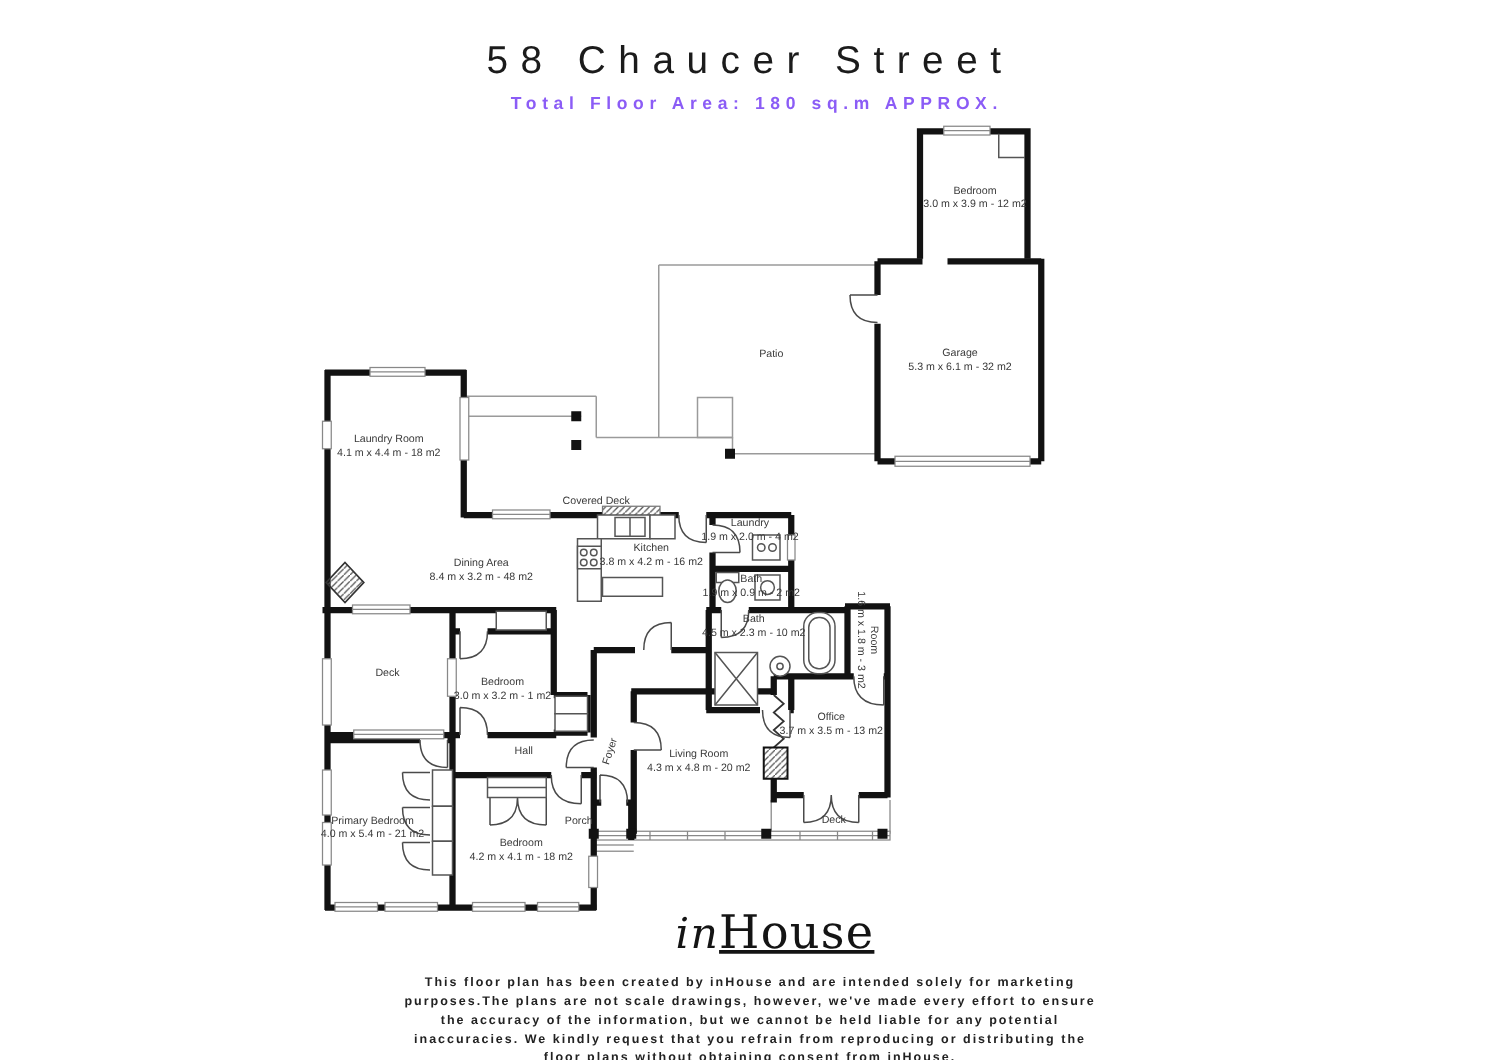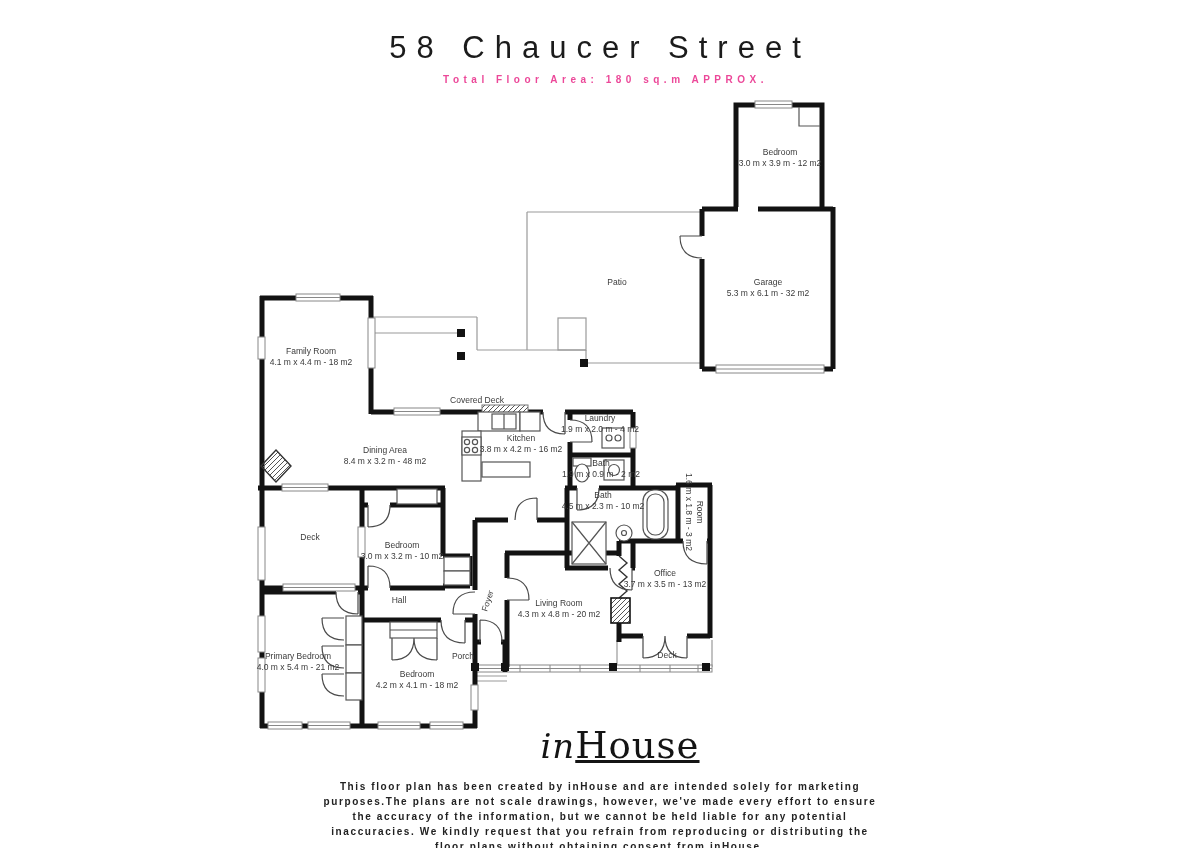--- a/index.html
+++ b/index.html
@@ -1,20 +1,20 @@
 <!DOCTYPE html>
 <html><head>
 <meta charset="utf-8">
 <style>
   html,body{margin:0;padding:0;background:#ffffff;width:1200px;height:848px;overflow:hidden;}
   body{font-family:"Liberation Sans", sans-serif;color:#1c1c1c;position:relative;}
   .page{position:relative;width:1200px;height:848px;background:#fff;}
   .hdr{position:absolute;top:30px;left:0;width:100%;text-align:center;}
   .title{font-size:31px;letter-spacing:10px;color:#1b1b1b;font-weight:400;}
-  .subtitle{margin-top:8px;font-size:10px;letter-spacing:4.5px;color:#ec4899;font-weight:700;padding-left:11px;}
+  .subtitle{margin-top:8px;font-size:14px;letter-spacing:4.5px;color:#8b5cf6;font-weight:700;padding-left:11px;}
   svg.plan{position:absolute;left:0;top:0;}
   .lbl{position:absolute;transform:translate(-50%,-50%);text-align:center;color:#3a3a3a;
        font-size:8.5px;line-height:1.3;white-space:nowrap;}
   .lbl .l1,.lbl .l2{display:block;}
   .rot90{transform:translate(-50%,-50%) rotate(90deg);}
   .rotFoyer{transform:translate(-50%,-50%) rotate(-72deg);}
   .logo{position:absolute;top:724px;left:0;width:100%;text-align:center;color:#141414;}
   .logo-in{font-family:"DejaVu Serif", serif;font-style:italic;font-size:34px;letter-spacing:1px;margin-left:40px;}
   .logo-house{font-family:"DejaVu Serif", serif;font-size:37px;letter-spacing:1px;text-decoration:underline;}
   .disclaimer{position:absolute;top:779px;left:50%;transform:translateX(-50%);width:560px;
@@ -195,21 +195,21 @@
     <span class="l2">3.0 m x 3.9 m - 12 m2</span>
   </div>
   <div class="lbl" style="left:768px;top:288px">
     <span class="l1">Garage</span>
     <span class="l2">5.3 m x 6.1 m - 32 m2</span>
   </div>
   <div class="lbl" style="left:617px;top:283px">
     <span class="l1">Patio</span>
   </div>
   <div class="lbl" style="left:311px;top:357px">
-    <span class="l1">Family Room</span>
+    <span class="l1">Laundry Room</span>
     <span class="l2">4.1 m x 4.4 m - 18 m2</span>
   </div>
   <div class="lbl" style="left:477px;top:401px">
     <span class="l1">Covered Deck</span>
   </div>
   <div class="lbl" style="left:385px;top:456px">
     <span class="l1">Dining Area</span>
     <span class="l2">8.4 m x 3.2 m - 48 m2</span>
   </div>
   <div class="lbl" style="left:521px;top:444px">
@@ -230,23 +230,23 @@
   </div>
   <div class="lbl rot90" style="left:694px;top:512px">
     <span class="l1">Room</span>
     <span class="l2">1.6 m x 1.8 m - 3 m2</span>
   </div>
   <div class="lbl" style="left:310px;top:538px">
     <span class="l1">Deck</span>
   </div>
   <div class="lbl" style="left:402px;top:551px">
     <span class="l1">Bedroom</span>
-    <span class="l2">3.0 m x 3.2 m - 10 m2</span>
-  </div>
-  <div class="lbl" style="left:399px;top:601px">
+    <span class="l2">3.0 m x 3.2 m - 1 m2</span>
+  </div>
+  <div class="lbl" style="left:419px;top:601px">
     <span class="l1">Hall</span>
   </div>
   <div class="lbl rotFoyer" style="left:488px;top:601px">
     <span class="l1">Foyer</span>
   </div>
   <div class="lbl" style="left:559px;top:609px">
     <span class="l1">Living Room</span>
     <span class="l2">4.3 m x 4.8 m - 20 m2</span>
   </div>
   <div class="lbl" style="left:665px;top:579px">

